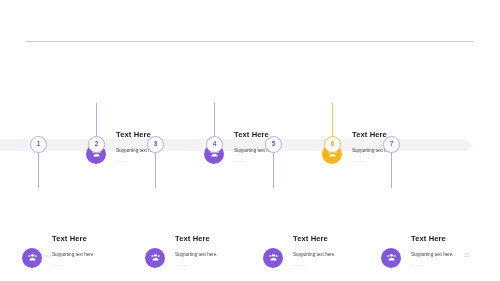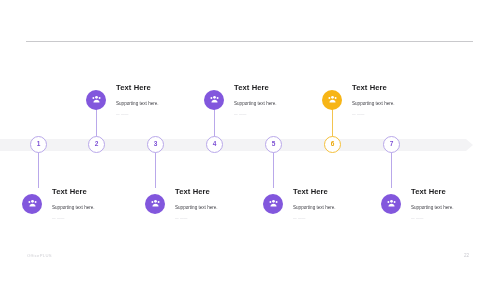--- a/index.html
+++ b/index.html
@@ -83,22 +83,23 @@
     width: 1px;
     background: #b9a8ea;
     z-index: 2;
   }
   .stem.accent { background: #f3c44f; }
 
   
   .callout {
     position: absolute;
     display: flex;
-    align-items: center;
+    align-items: flex-end;
     z-index: 4;
+    margin-top: 47px;
   }
   .callout-icon {
     width: 20px;
     height: 20px;
     border-radius: 50%;
     background: #8257dd;
     display: flex;
     align-items: center;
     justify-content: center;
     flex: 0 0 auto;

